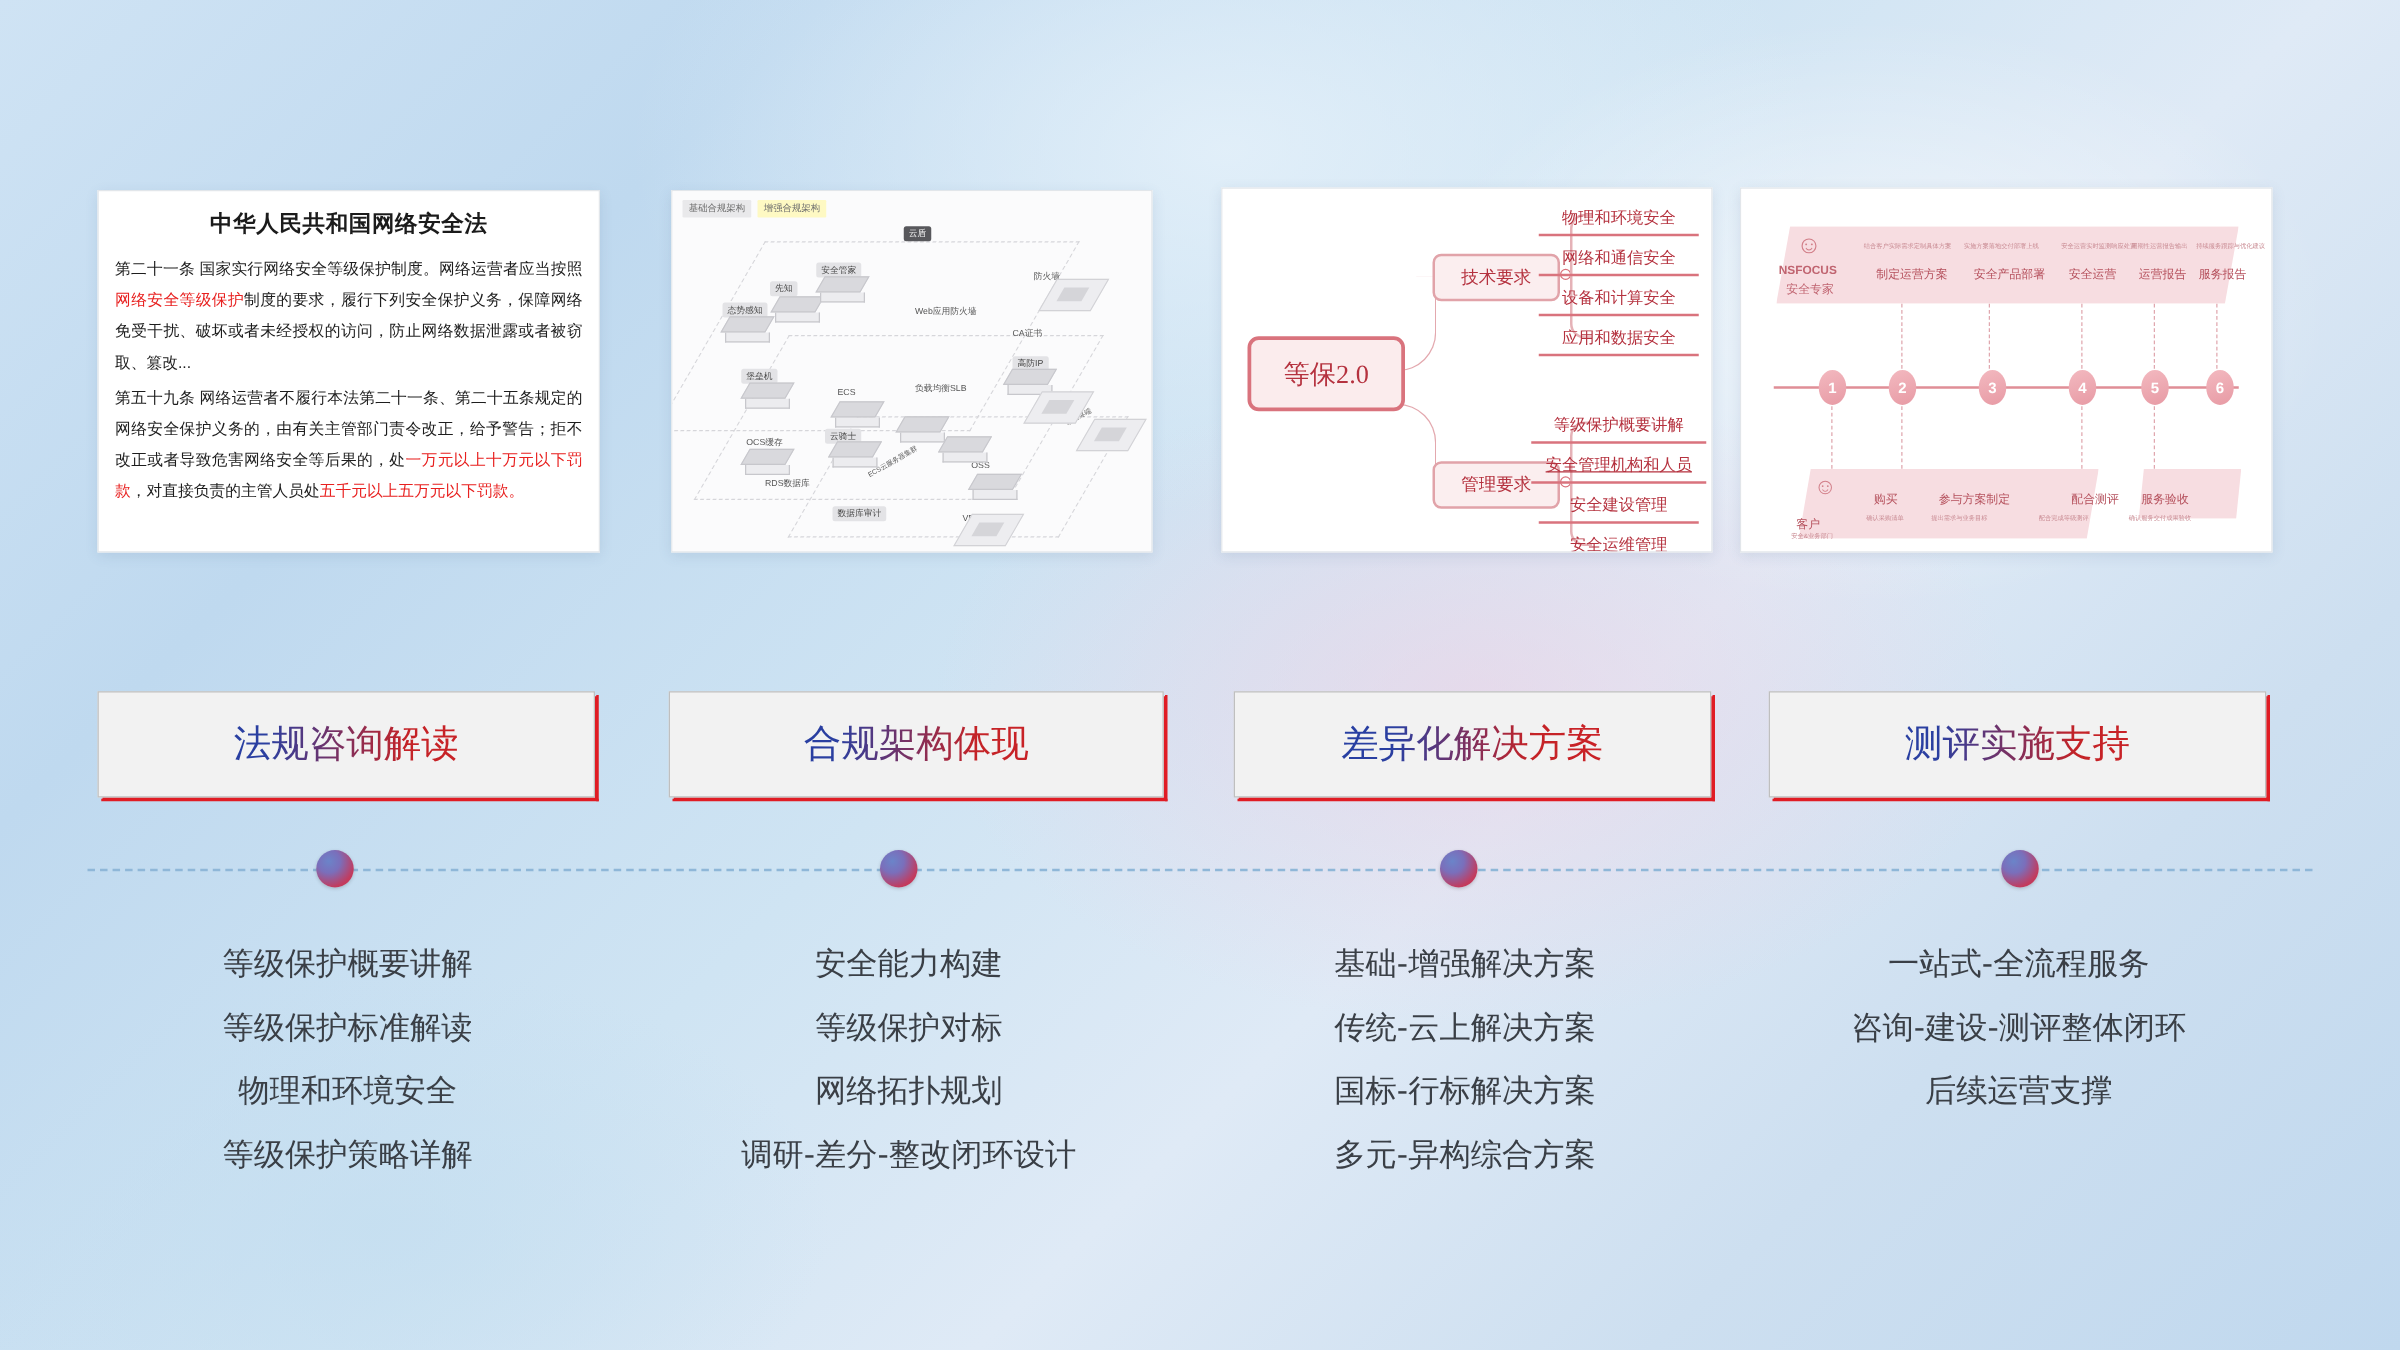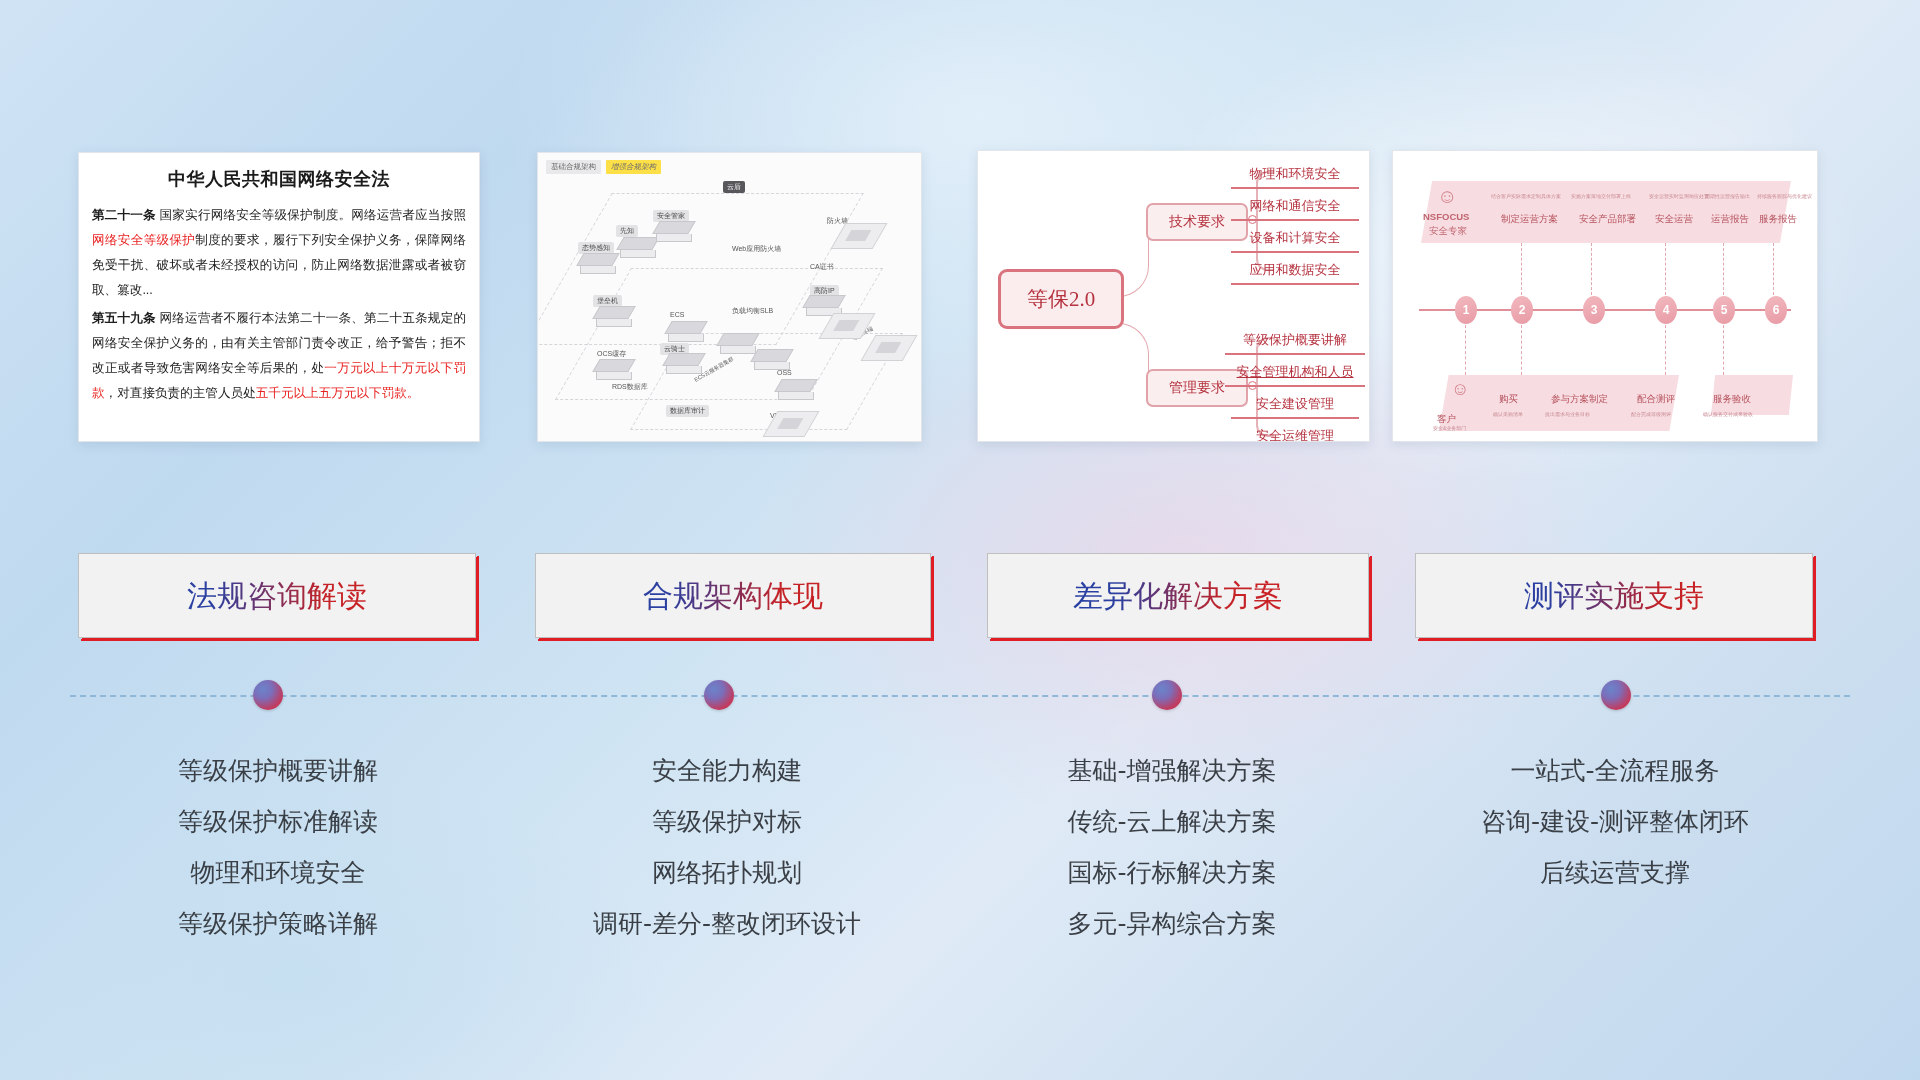--- a/index.html
+++ b/index.html
@@ -22,28 +22,28 @@
   .card1{left:78px;  top:152px; width:400px; height:288px;}
   .card2{left:537px; top:152px; width:383px; height:288px;}
   .card3{left:977px; top:150px; width:391px; height:290px;}
   .card4{left:1392px;top:150px; width:424px; height:290px;}
 
   
   .law-title{font-size:18px;font-weight:bold;color:#1b1b1b;text-align:center;
              margin:14px 0 12px 0;letter-spacing:.5px;}
   .law-body{padding:0 13px;font-size:12.6px;line-height:25px;color:#1d1d1d;text-align:justify;}
   .law-body p{margin:0 0 3px 0;}
-  .law-body b{font-weight:bold;}
+  .law-body b{font-weight:normal;}
   .rd{color:#e8201f;}
 
   
   .arch{position:absolute;inset:0;background:#fbfbfc;}
   .arch .tabs{position:absolute;left:8px;top:7px;display:flex;gap:5px;}
   .arch .tab{font-size:7.5px;color:#6d6d6d;background:#e9e9eb;padding:2px 5px;border-radius:1px;}
-  .arch .tab.on{background:#fde047;font-style:italic;}
+  .arch .tab.on{background:#fef9c3;}
   .arch .zone{position:absolute;border:1px dashed #d6d6da;}
   .blk{position:absolute;}
   .blk .top{width:34px;height:11px;background:#d9d9dd;transform:skewX(-30deg);
             border:1px solid #c7c7cc;}
   .blk .mid{width:34px;height:7px;background:#ececef;border:1px solid #c7c7cc;border-top:none;}
   .lbl{position:absolute;font-size:7px;color:#4a4a4a;background:#e3e3e6;
        padding:1px 4px;border-radius:2px;white-space:nowrap;}
   .lbl.dark{background:#58585c;color:#f1f1f1;}
   .lbl.plain{background:transparent;color:#555;}
   .hexi{position:absolute;width:40px;height:24px;background:#ededf0;border:1px solid #d2d2d6;
@@ -300,21 +300,21 @@
       <div class="tl-node" style="left:372px;">6</div>
 
       <div class="person" style="left:58px;top:228px;font-size:18px;">☺</div>
       <div class="nf-t" style="left:44px;top:262px;">客户</div>
       <div class="nf-s" style="left:40px;top:274px;">安全&amp;业务部门</div>
 
       <div class="nf-t" style="left:106px;top:242px;">购买</div>
       <div class="nf-s" style="left:100px;top:260px;">确认采购清单</div>
       <div class="nf-t" style="left:158px;top:242px;">参与方案制定</div>
       <div class="nf-s" style="left:152px;top:260px;">提出需求与业务目标</div>
-      <div class="nf-t" style="left:244px;top:242px;">配合测评</div>
+      <div class="nf-t" style="left:264px;top:242px;">配合测评</div>
       <div class="nf-s" style="left:238px;top:260px;">配合完成等级测评</div>
       <div class="nf-t" style="left:320px;top:242px;">服务验收</div>
       <div class="nf-s" style="left:310px;top:260px;">确认服务交付成果验收</div>
     </div>
   </div>
 
   <div class="tbox tb1">
     <span>法规咨询解读</span>
   </div>
   <div class="tbox tb2">

